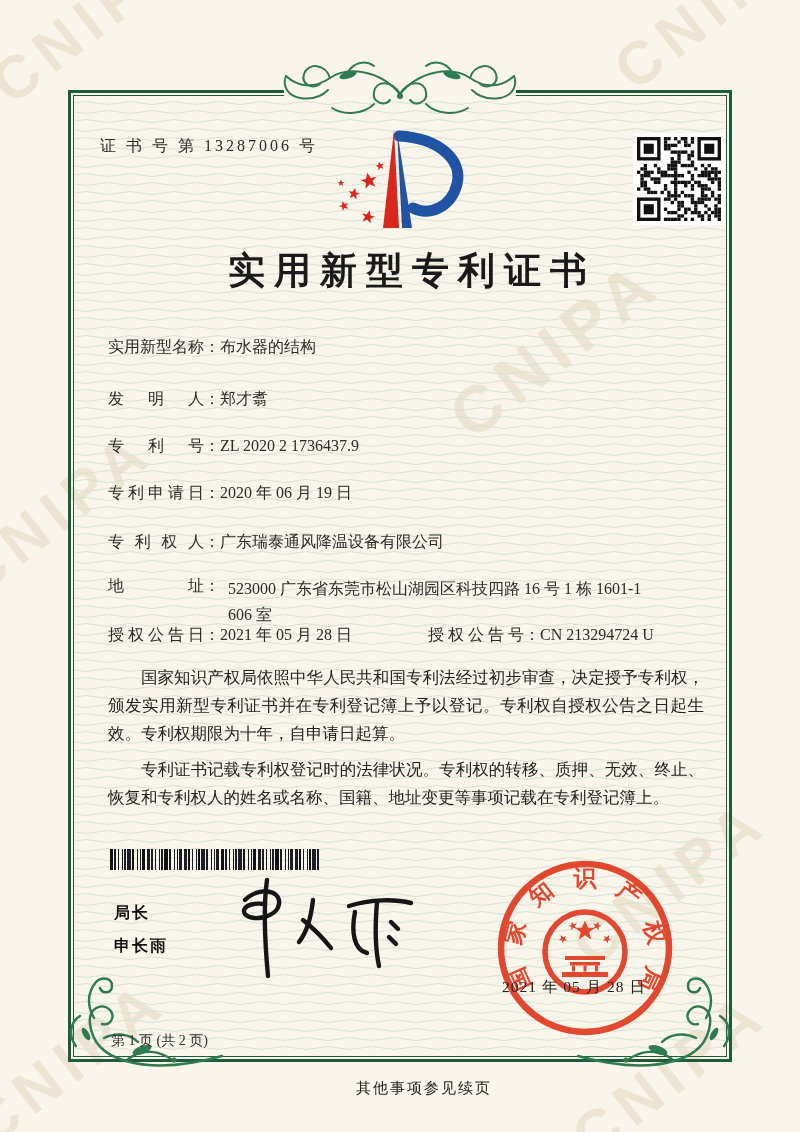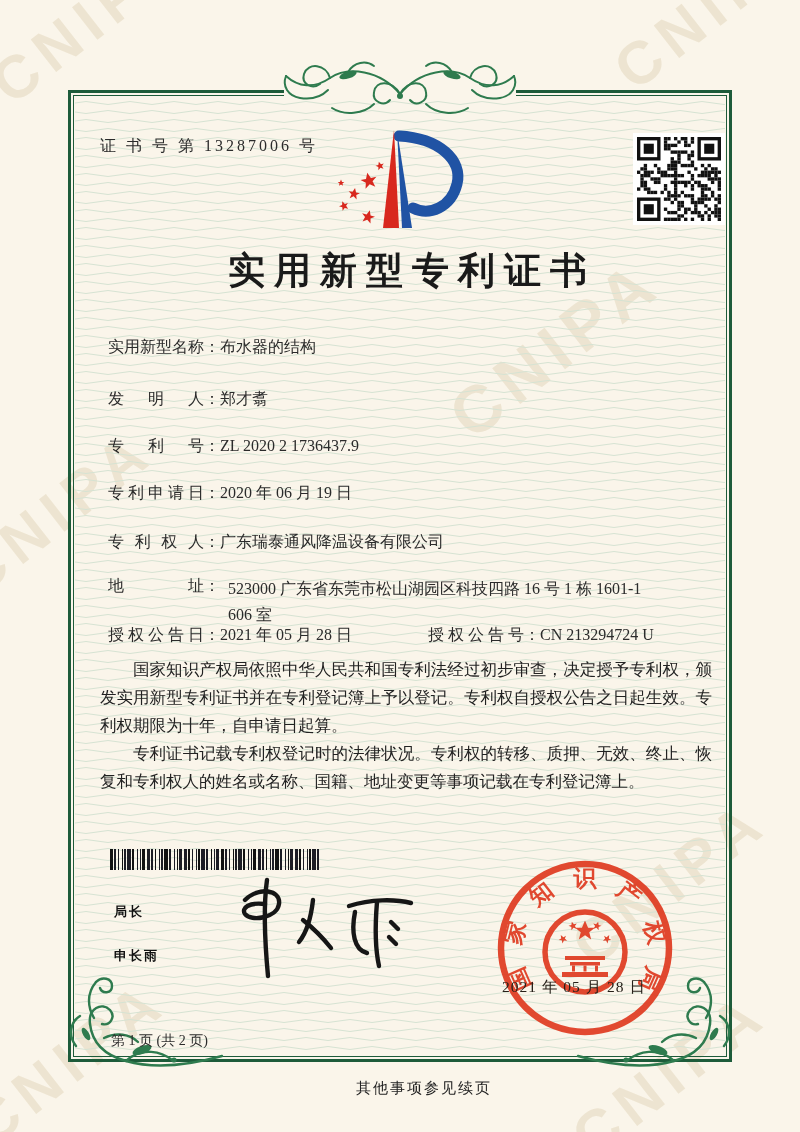--- a/index.html
+++ b/index.html
@@ -40,26 +40,26 @@
   .frow.r3{top:483px}.frow.r4{top:532px}.frow.r5{top:576px}.frow.r6{top:625px}
   .flabel{display:inline-block;width:96px;text-align:justify;text-align-last:justify;vertical-align:top;font-family:Liberation Serif, serif;}
   .fvalue{}
   .addr-val{display:inline-block;margin-left:8px;white-space:normal;width:445px;line-height:26px;vertical-align:top;}
   .grant-no{position:absolute;left:320px;top:0;white-space:nowrap;}
   
   .body-text{
     position:absolute;left:100px;top:656px;width:612px;z-index:4;
     font-size:16.5px;line-height:28px;text-align:justify;color:#222;
   }
-  .body-text p{margin:0;text-indent:2em;font-family:Liberation Serif, serif;}
+  .body-text p{margin:8px;text-indent:2em;font-family:Liberation Serif, serif;}
   
   #barcode{position:absolute;left:110px;top:849px;z-index:4;}
   .signer{position:absolute;left:114px;top:903px;z-index:4;
-    font-family:"Liberation Sans","DejaVu Sans",sans-serif;font-size:13px;font-weight:600;letter-spacing:2px;color:#111;}
-  .signer .nm{margin-top:26px;}
+    font-family:"Liberation Sans","DejaVu Sans",sans-serif;font-size:16px;font-weight:600;letter-spacing:2px;color:#111;}
+  .signer .nm{margin-top:12px;}
   .sig-svg{position:absolute;left:215px;top:874px;z-index:5;}
   .seal{position:absolute;left:492px;top:853px;width:186px;height:190px;z-index:5;}
   .seal-char{font-size:23px;font-weight:bold;fill:#df3a20;font-family:"Liberation Serif",serif;}
   .seal-date{position:absolute;left:502px;top:977px;z-index:6;font-size:15.5px;letter-spacing:1px;color:#262019;white-space:nowrap;}
   .page-info{position:absolute;left:68px;top:1032px;width:664px;text-align:left;font-size:14px;z-index:4;padding-left:43px;}
   .cont-note{position:absolute;left:0;top:1079px;width:100%;text-align:center;font-size:15px;letter-spacing:2px;z-index:4;color:#222;padding-left:24px;}
 </style>
 </head>
 <body>
 

